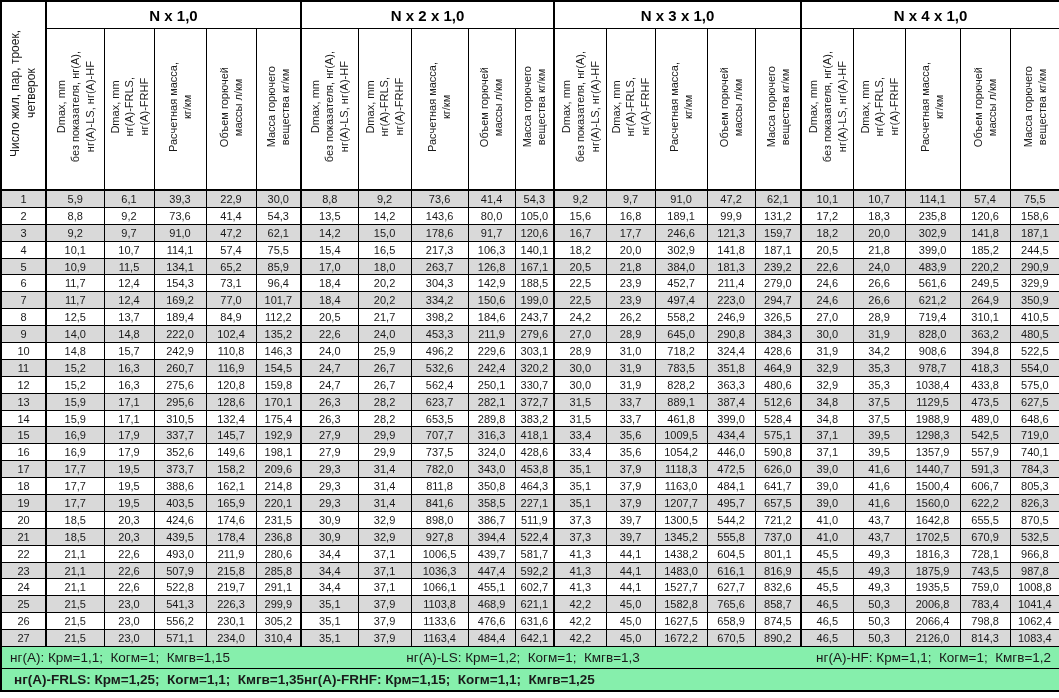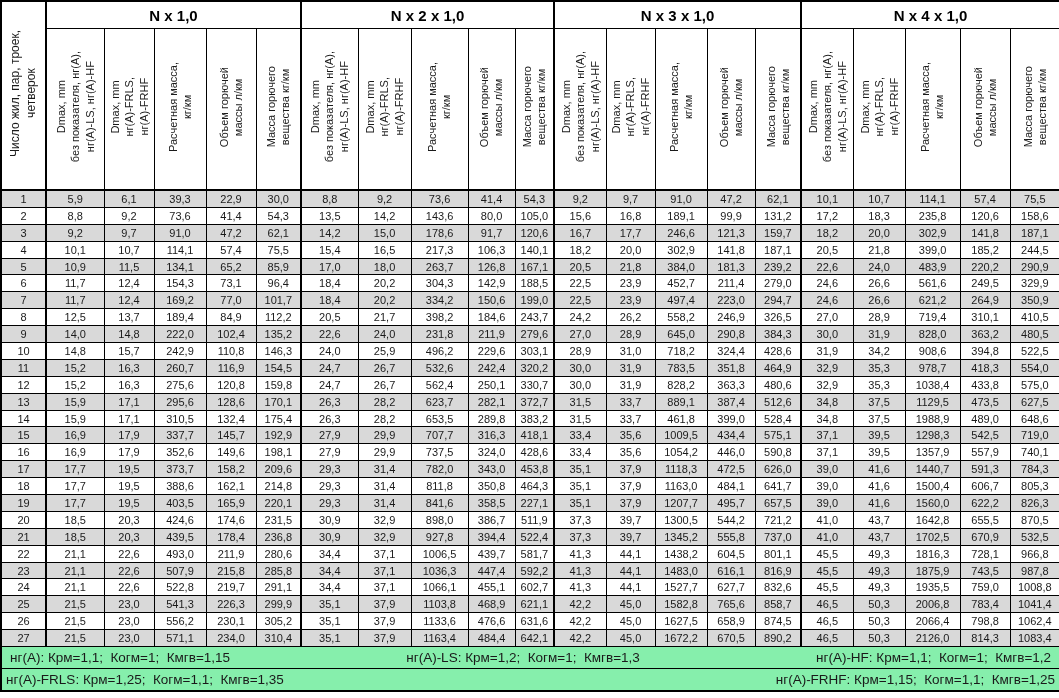--- a/index.html
+++ b/index.html
@@ -14,21 +14,21 @@
   .vh{height:160px;vertical-align:middle;text-align:center;border-bottom:2px solid #000;}
   .corner{border-bottom:2px solid #000;}
   .vtext{display:inline-block;writing-mode:vertical-rl;transform:rotate(180deg);
          white-space:pre-line;font-size:11px;font-weight:normal;line-height:1.3;
          text-align:center;max-height:185px;}
   .corner .vtext{font-size:12px;}
   tbody td{height:15.9px;font-size:11px;text-align:center;vertical-align:middle;}
   tbody tr.stripe td{background:#d9d9d9;}
   tfoot td{height:21px;font-size:13.5px;vertical-align:middle;background:#86efac;}
   .foot-flex{display:flex;justify-content:space-between;align-items:center;padding:0 8px;}
-  .foot-around{display:flex;justify-content:space-between;align-items:center;padding:0 4px;}
+  .foot-around{display:flex;justify-content:flex-start;align-items:center;padding:0 12px;font-weight:bold;}
   .foot-seg{white-space:pre;}
 </style>
 </head>
 <body>
 
 <div class="page">
 <table>
   <colgroup>
     <col style="width:45px">
     <col style="width:58px">
@@ -299,21 +299,21 @@
         </tr>
         <tr class="stripe">
           <td>9</td>
           <td class="gstart">14,0</td>
           <td>14,8</td>
           <td>222,0</td>
           <td>102,4</td>
           <td>135,2</td>
           <td class="gstart">22,6</td>
           <td>24,0</td>
-          <td>231,8</td>
+          <td>453,3</td>
           <td>211,9</td>
           <td>279,6</td>
           <td class="gstart">27,0</td>
           <td>28,9</td>
           <td>645,0</td>
           <td>290,8</td>
           <td>384,3</td>
           <td class="gstart">30,0</td>
           <td>31,9</td>
           <td>828,0</td>

